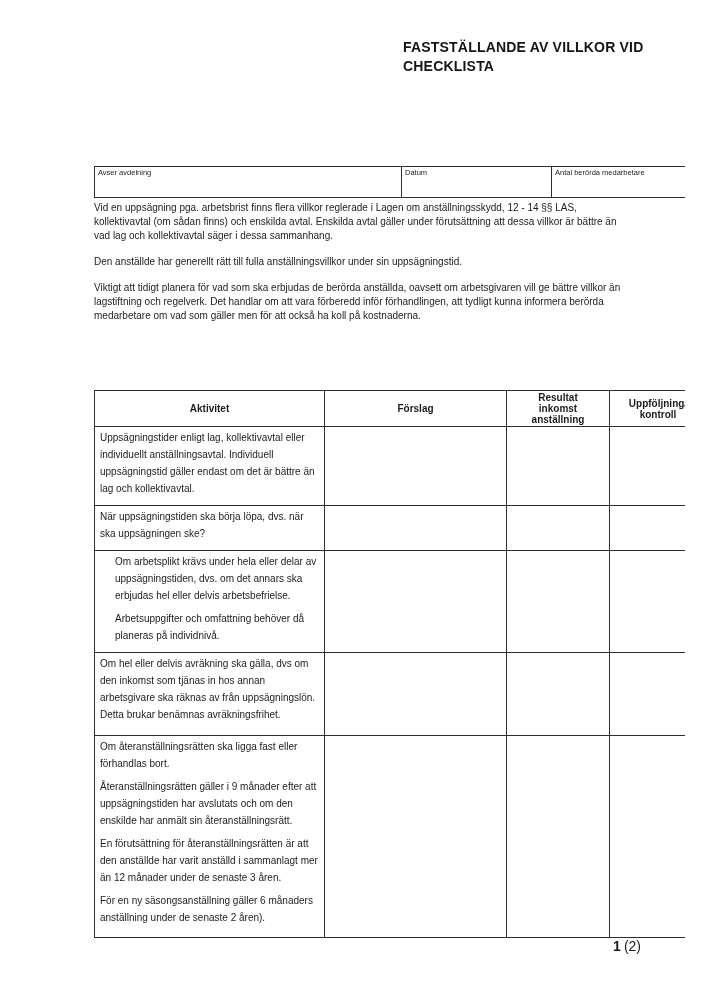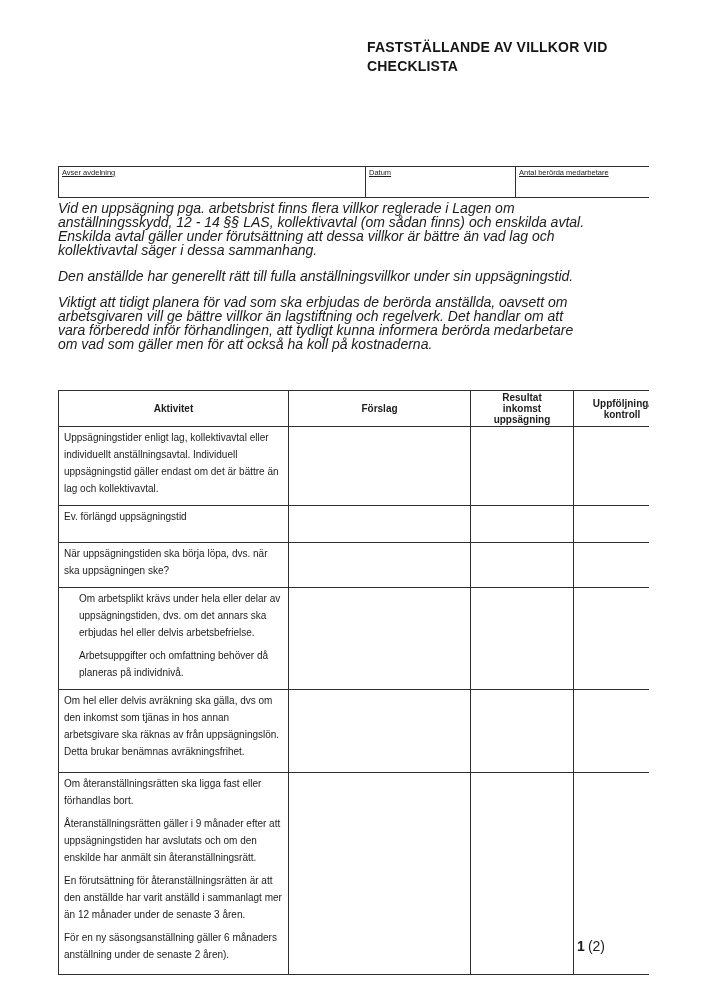--- a/index.html
+++ b/index.html
@@ -1,42 +1,42 @@
 <!DOCTYPE html>
 <html><head>
 <meta charset="utf-8">
 <style>
   html,body { margin:0; padding:0; }
   body {
     width:707px; height:1000px; background:#ffffff;
     font-family:"Liberation Sans", sans-serif; color:#1c1c1c;
   }
-  .page { position:relative; width:649px; height:1000px; background:#fff; overflow:hidden; }
+  .page { position:relative; width:649px; height:1000px; background:#fff; overflow:hidden;margin-left:36px; }
 
   
   .title-block {
     position:absolute; left:367px; top:38px; width:310px;
     font-size:14px; font-weight:bold; line-height:19px; letter-spacing:0.2px;
     color:#151515;
   }
 
   
   .info-table {
     position:absolute; left:58px; top:166px; width:612px;
-    border-collapse:collapse; table-layout:fixed;text-decoration:underline;
+    border-collapse:collapse; table-layout:fixed;
   }
   .info-table td {
     border:1px solid #2e2e2e; vertical-align:top;
     height:28px; padding:1px 3px; font-size:7.5px; line-height:9px; color:#222;
   }
 
   
   .intro {
     position:absolute; left:58px; top:201px; width:600px;
-    font-size:14px; line-height:14px; color:#1c1c1c;font-style:italic;
+    font-size:10px; line-height:14px; color:#1c1c1c;
   }
   .intro p { margin:0 0 12px 0; max-width:527px; }
 
   
   .main-table {
     position:absolute; left:58px; top:390px; width:612px;
     border-collapse:collapse; table-layout:fixed;
   }
   .main-table th {
     border:1px solid #2e2e2e; height:24px;
@@ -100,38 +100,30 @@
         <col style="width:182px">
         <col style="width:103px">
         <col style="width:97px">
       </colgroup>
     <tbody>
         <tr>
       <th>Aktivitet</th>
       <th>Förslag</th>
       <th>
         <div>Resultat inkomst</div>
-        <div>uppsägning</div>
+        <div>anställning</div>
       </th>
       <th>
         <div>Uppföljning/</div>
         <div>kontroll</div>
       </th>
     </tr>
     <tr class="r1">
       <td>
             <p>Uppsägningstider enligt lag, kollektivavtal eller individuellt anställningsavtal. Individuell uppsägningstid gäller endast om det är bättre än lag och kollektivavtal.</p>
-          </td>
-      <td></td>
-      <td></td>
-      <td></td>
-    </tr>
-    <tr class="r2">
-      <td>
-            <p>Ev. förlängd uppsägningstid</p>
           </td>
       <td></td>
       <td></td>
       <td></td>
     </tr>
     <tr class="r3">
       <td>
             <p>När uppsägningstiden ska börja löpa, dvs. när ska uppsägningen ske?</p>
           </td>
       <td></td>

